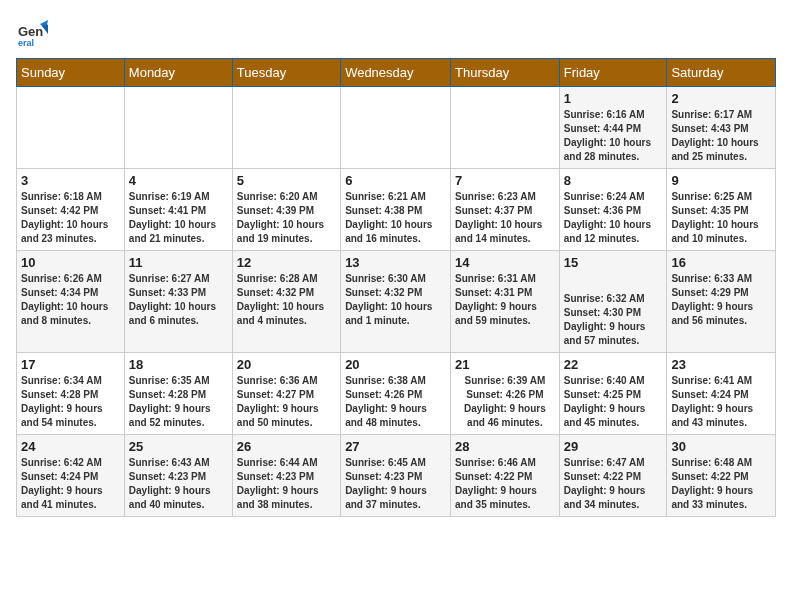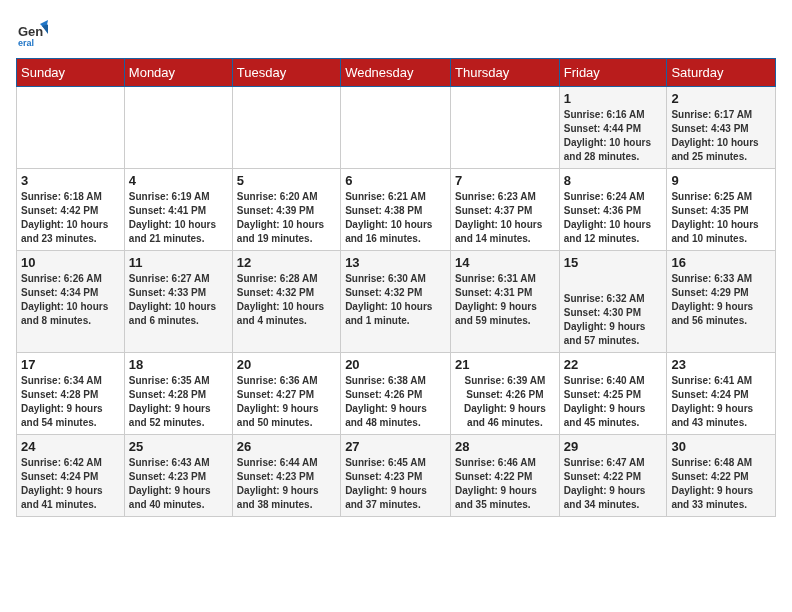--- a/index.html
+++ b/index.html
@@ -38,21 +38,21 @@
     .location {
       font-size: 15px;
       color: #555;
     }
     table {
       width: 100%;
       border-collapse: collapse;
       font-size: 11px;
     }
     thead tr th {
-      background-color: #b91c1c;
+      background-color: #a16207;
       color: #fff;
       padding: 6px 4px;
       text-align: left;
       font-size: 13px;
       font-weight: normal;
       border: 1px solid #1a5fa0;
     }
     tbody tr td {
       vertical-align: top;
       border: 1px solid #ccc;

